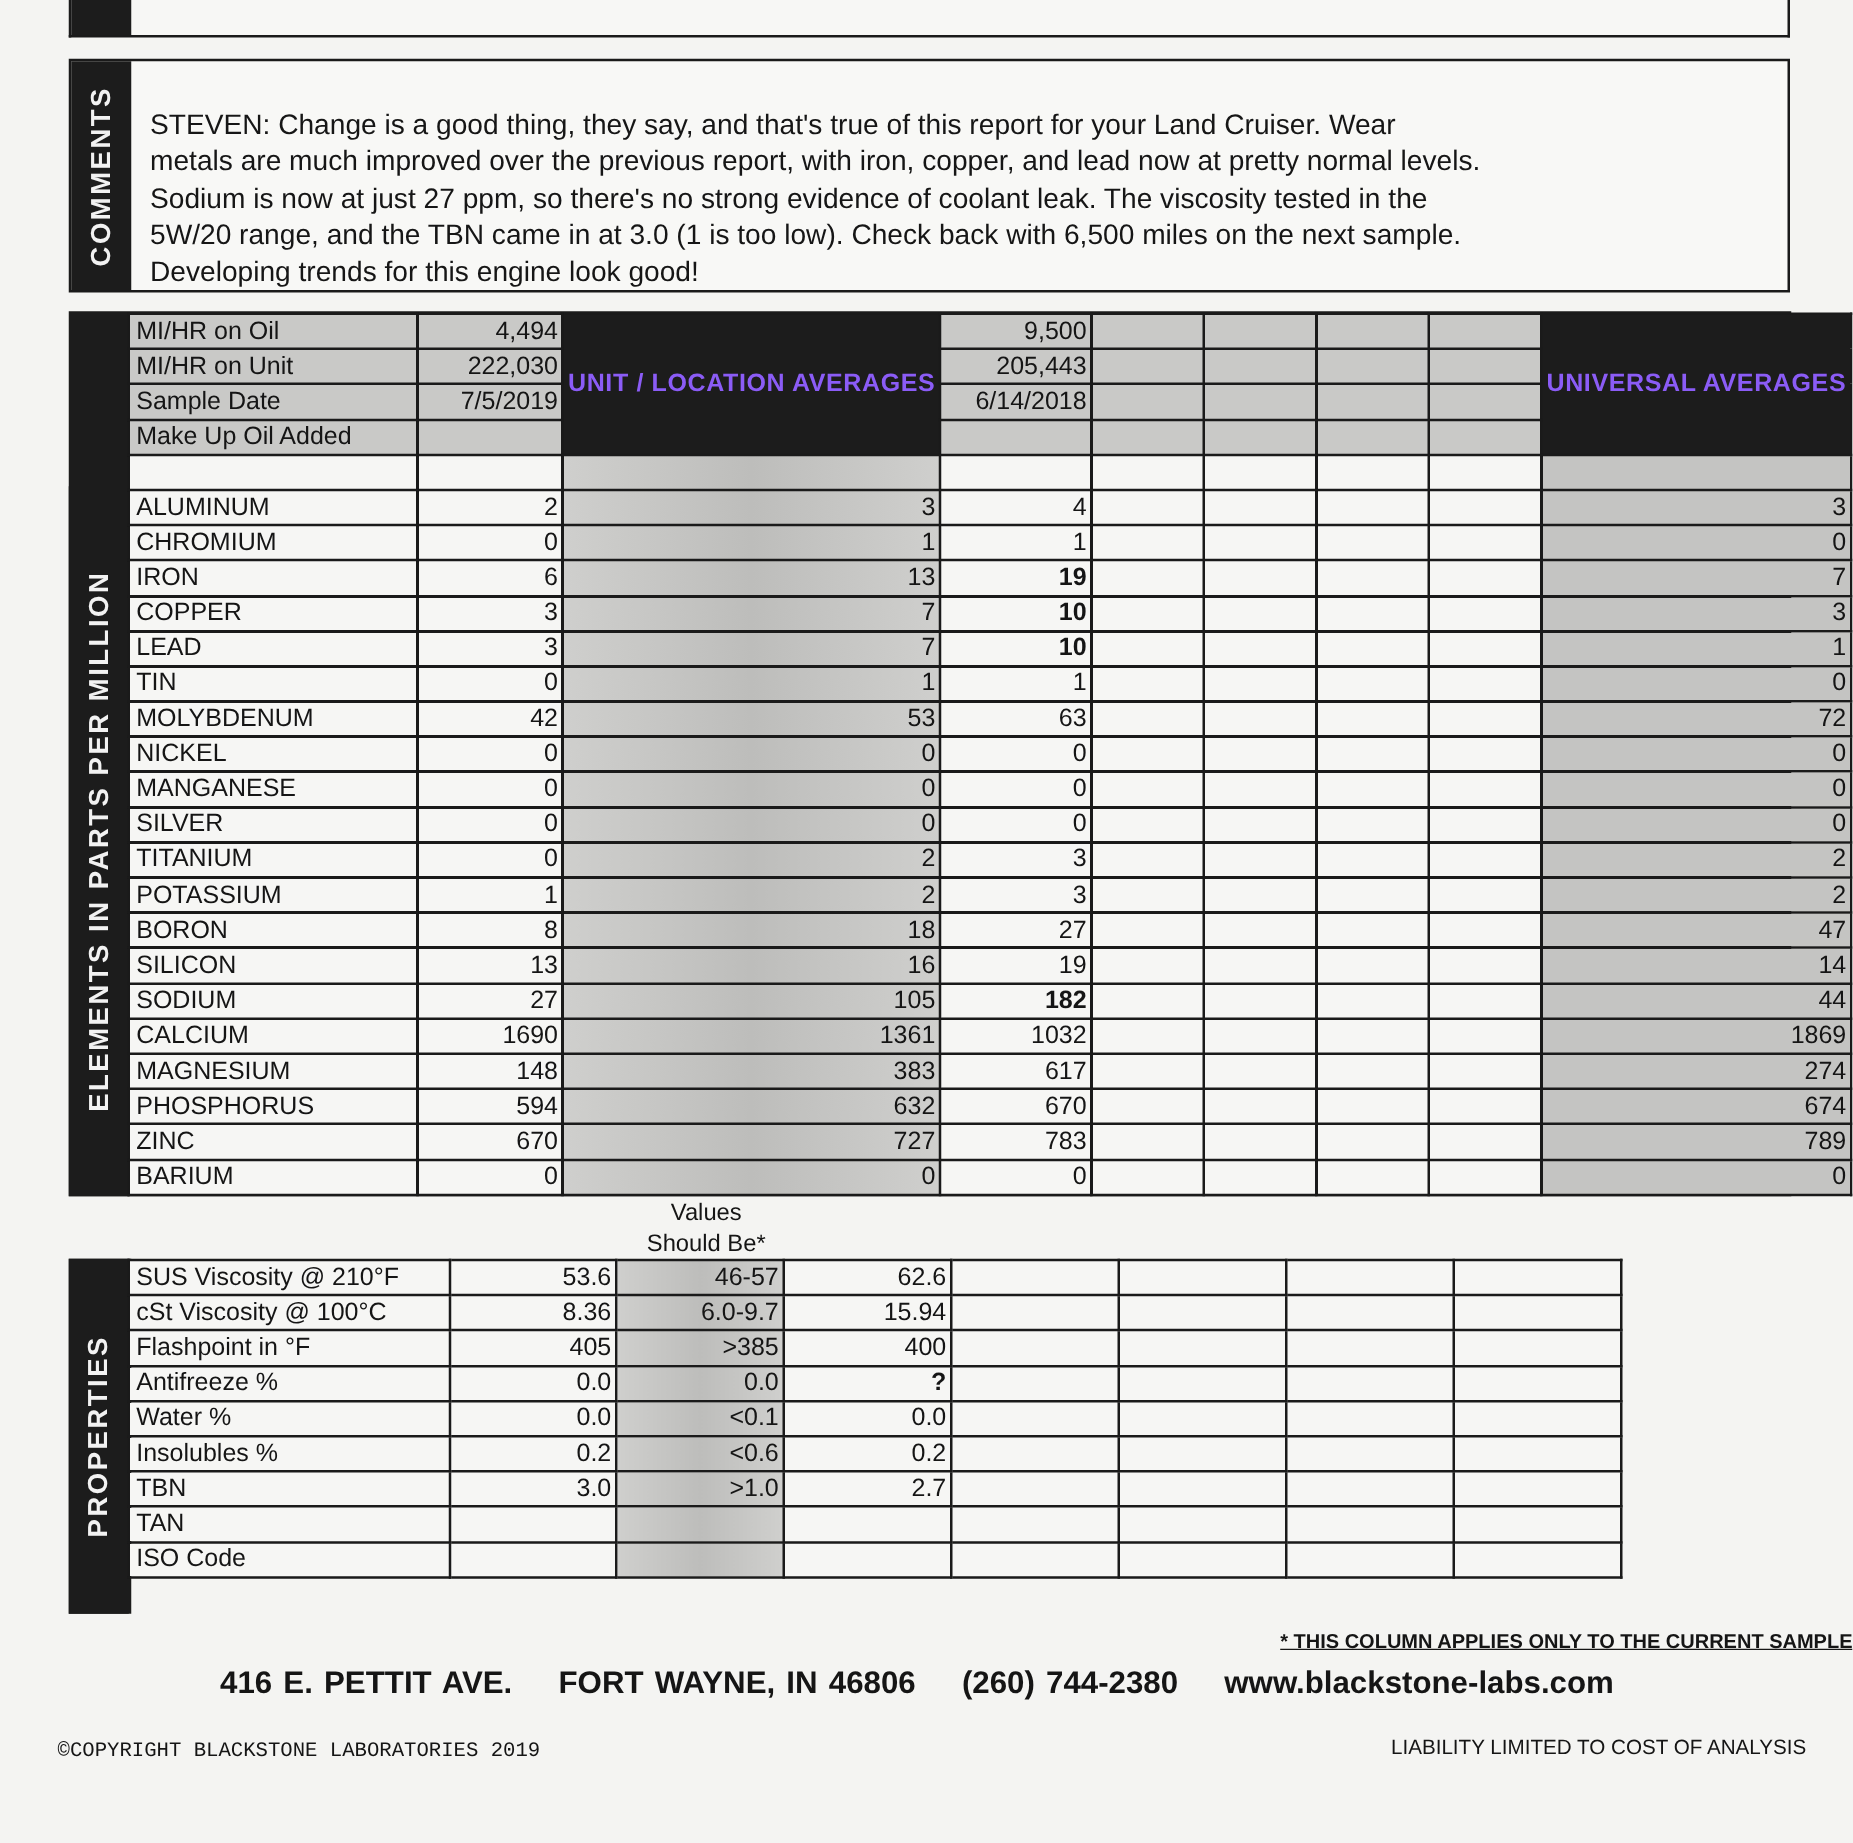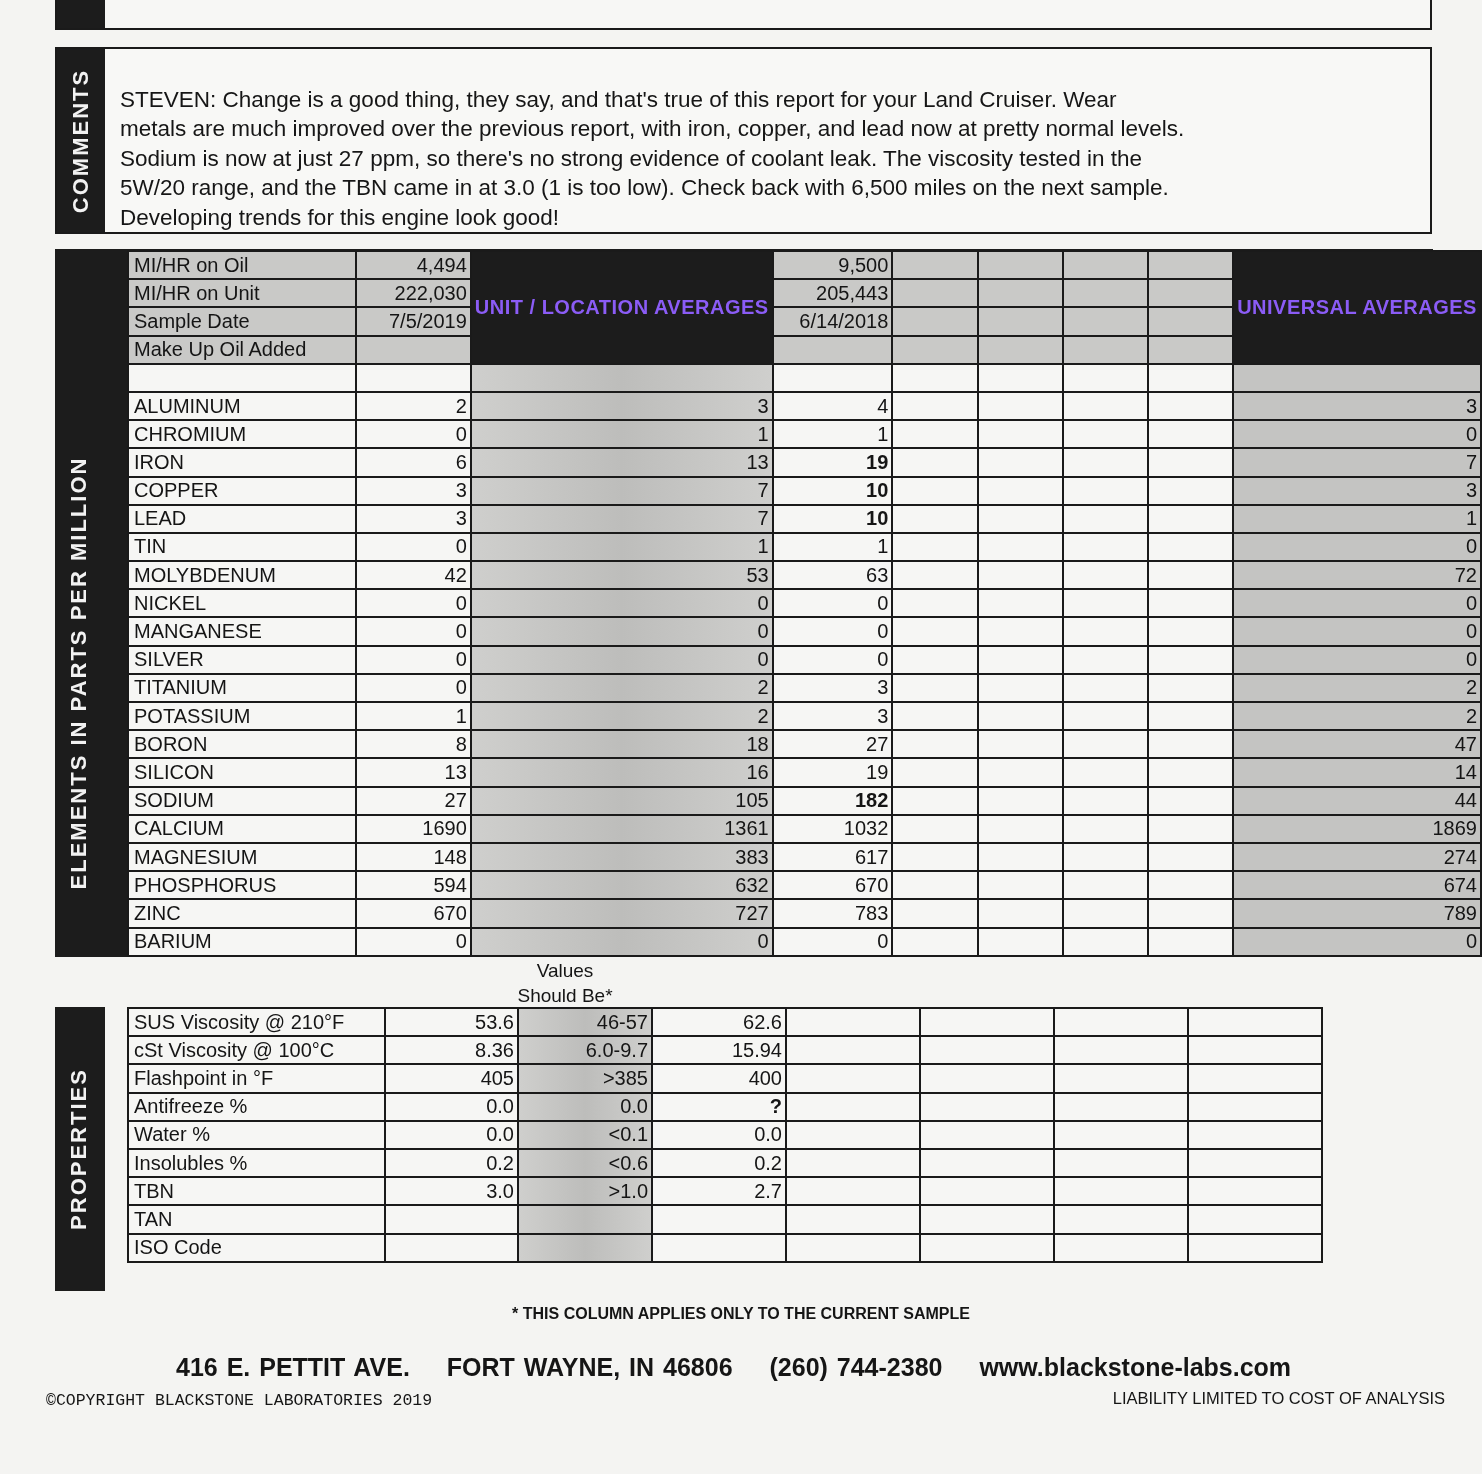--- a/index.html
+++ b/index.html
@@ -8,43 +8,43 @@
 
   .top-box { position: absolute; left: 55px; top: 0; width: 1377px; height: 30px; border: 2px solid #1a1a1a; border-top: none; background: #f7f7f5; }
   .top-box .bar { position: absolute; left: 0; top: 0; width: 48px; height: 100%; background: #1c1c1c; }
 
   .comments { position: absolute; left: 55px; top: 47px; width: 1377px; height: 187px; border: 2px solid #1a1a1a; background: #f8f8f6; }
   .side-bar { position: absolute; background: #1c1c1c; color: #f2f2f2; display: flex; align-items: center; justify-content: center; }
   .side-bar span { transform: rotate(-90deg); white-space: nowrap; font-weight: bold; font-size: 22px; letter-spacing: 2px; }
   .comments .side-bar { left: 0; top: 0; width: 48px; height: 100%; }
   .comments .text { position: absolute; left: 63px; top: 8px; width: 1200px; font-size: 22.5px; line-height: 29.4px; color: #161616; margin-top: 28px; }
 
-  table.grid { position: absolute; border-collapse: collapse; table-layout: fixed; margin-left: 25px; }
+  table.grid { position: absolute; border-collapse: collapse; table-layout: fixed; }
   table.grid td { border: 2px solid #1a1a1a; height: 28.2px; padding: 0 3px; font-size: 20px; white-space: nowrap; overflow: hidden; }
   td.lbl { text-align: left; padding-left: 5px !important; }
   td.num { text-align: right; }
   td.gray { background: #c9c9c7; }
   td.shade { background: linear-gradient(90deg, #cfcfcd, #bdbdbb 50%, #cfcfcd); }
   td.white { background: #f6f6f4; }
   td.dark { background: #1c1c1c; color: #8b5cf6; text-align: center; font-weight: bold; font-size: 16px; line-height: 23px; letter-spacing: 0.5px; white-space: normal; }
   td.ugray { background: #c4c4c2; }
   td.bold { font-weight: bold; }
 
   .elements-wrap { position: absolute; left: 55px; top: 249px; width: 1378px; height: 708px; background: #1c1c1c; }
   .elements-wrap .side-bar { left: 0; top: 140px; width: 48px; height: 568px; }
   #elements-table { left: 102px; top: 250px; }
 
   .values-note { position: absolute; left: 492px; top: 958px; width: 146px; text-align: center; font-size: 19px; line-height: 25px; }
 
   .props-wrap { position: absolute; left: 55px; top: 1007px; width: 50px; height: 284px; background: #1c1c1c; }
   .props-wrap .side-bar { left: 0; top: 0; width: 48px; height: 100%; }
   #props-table { left: 102px; top: 1007px; }
 
-  .footnote { position: absolute; left: 0; width: 1482px; top: 1305px; text-align: center; font-size: 16px; font-weight: bold; }
-  .address { position: absolute; left: 176px; top: 1332px; font-size: 25px; font-weight: bold; word-spacing: 2px; margin-top: 21px; }
+  .footnote { position: absolute; left: 0; width: 1482px; top: 1305px; text-align: right; font-size: 16px; font-weight: bold; text-decoration: underline; }
+  .address { position: absolute; left: 176px; top: 1332px; font-size: 25px; font-weight: bold; word-spacing: 2px; }
   .address span { margin-right: 28px; }
   .copyright { position: absolute; left: 46px; top: 1391px; font-size: 16.5px; font-family: Liberation Mono, monospace; }
   .liability { position: absolute; right: 37px; top: 1389px; font-size: 16.5px; }
 </style>
 </head>
 <body>
 
 <div class="top-box">
   <div class="bar"></div>
 </div>

